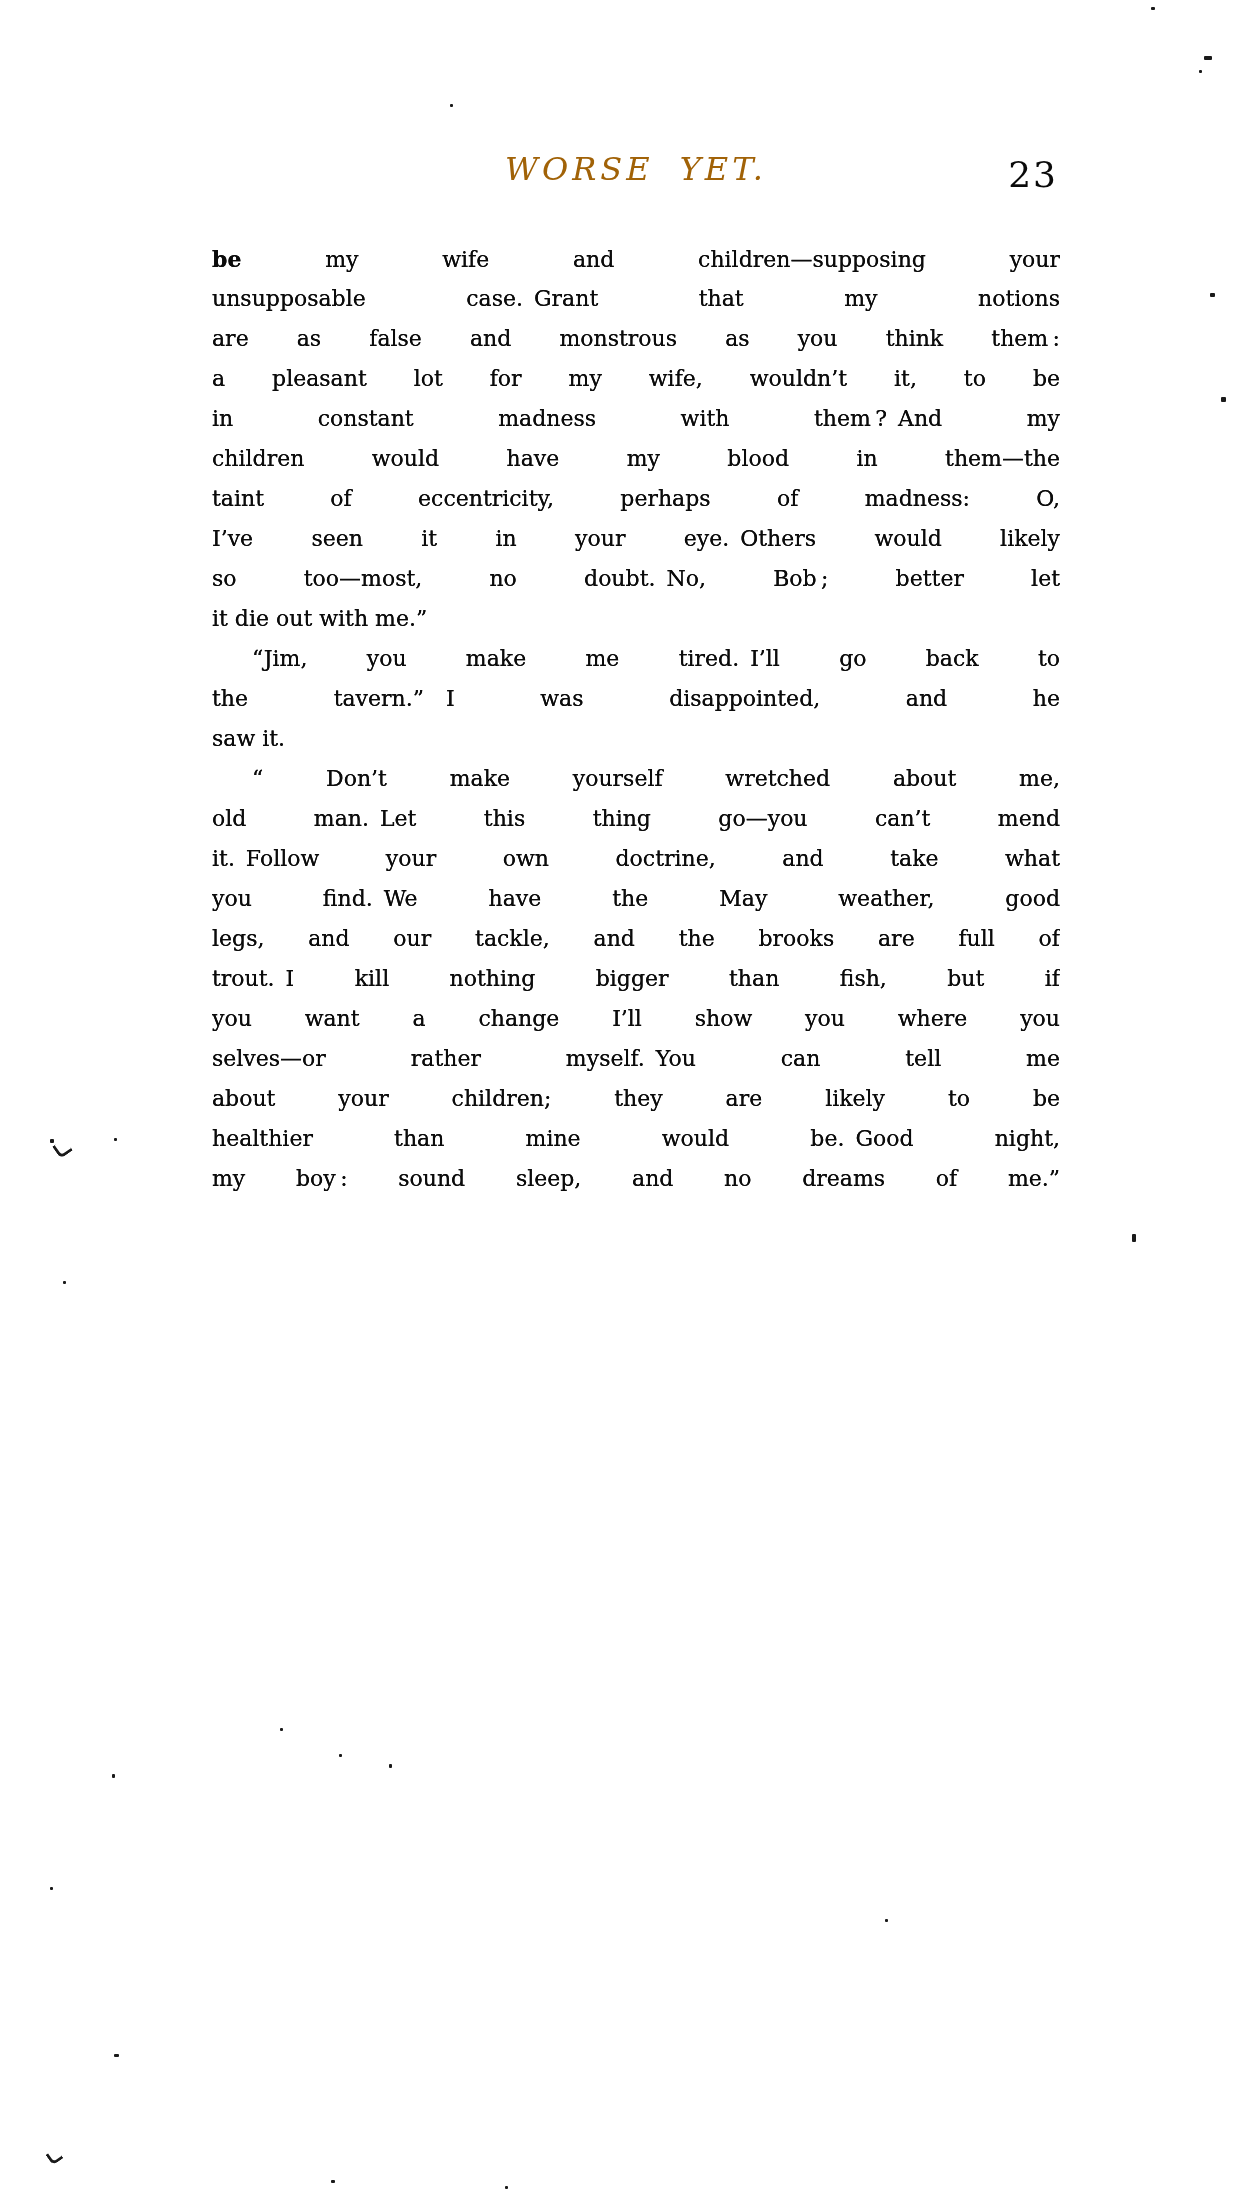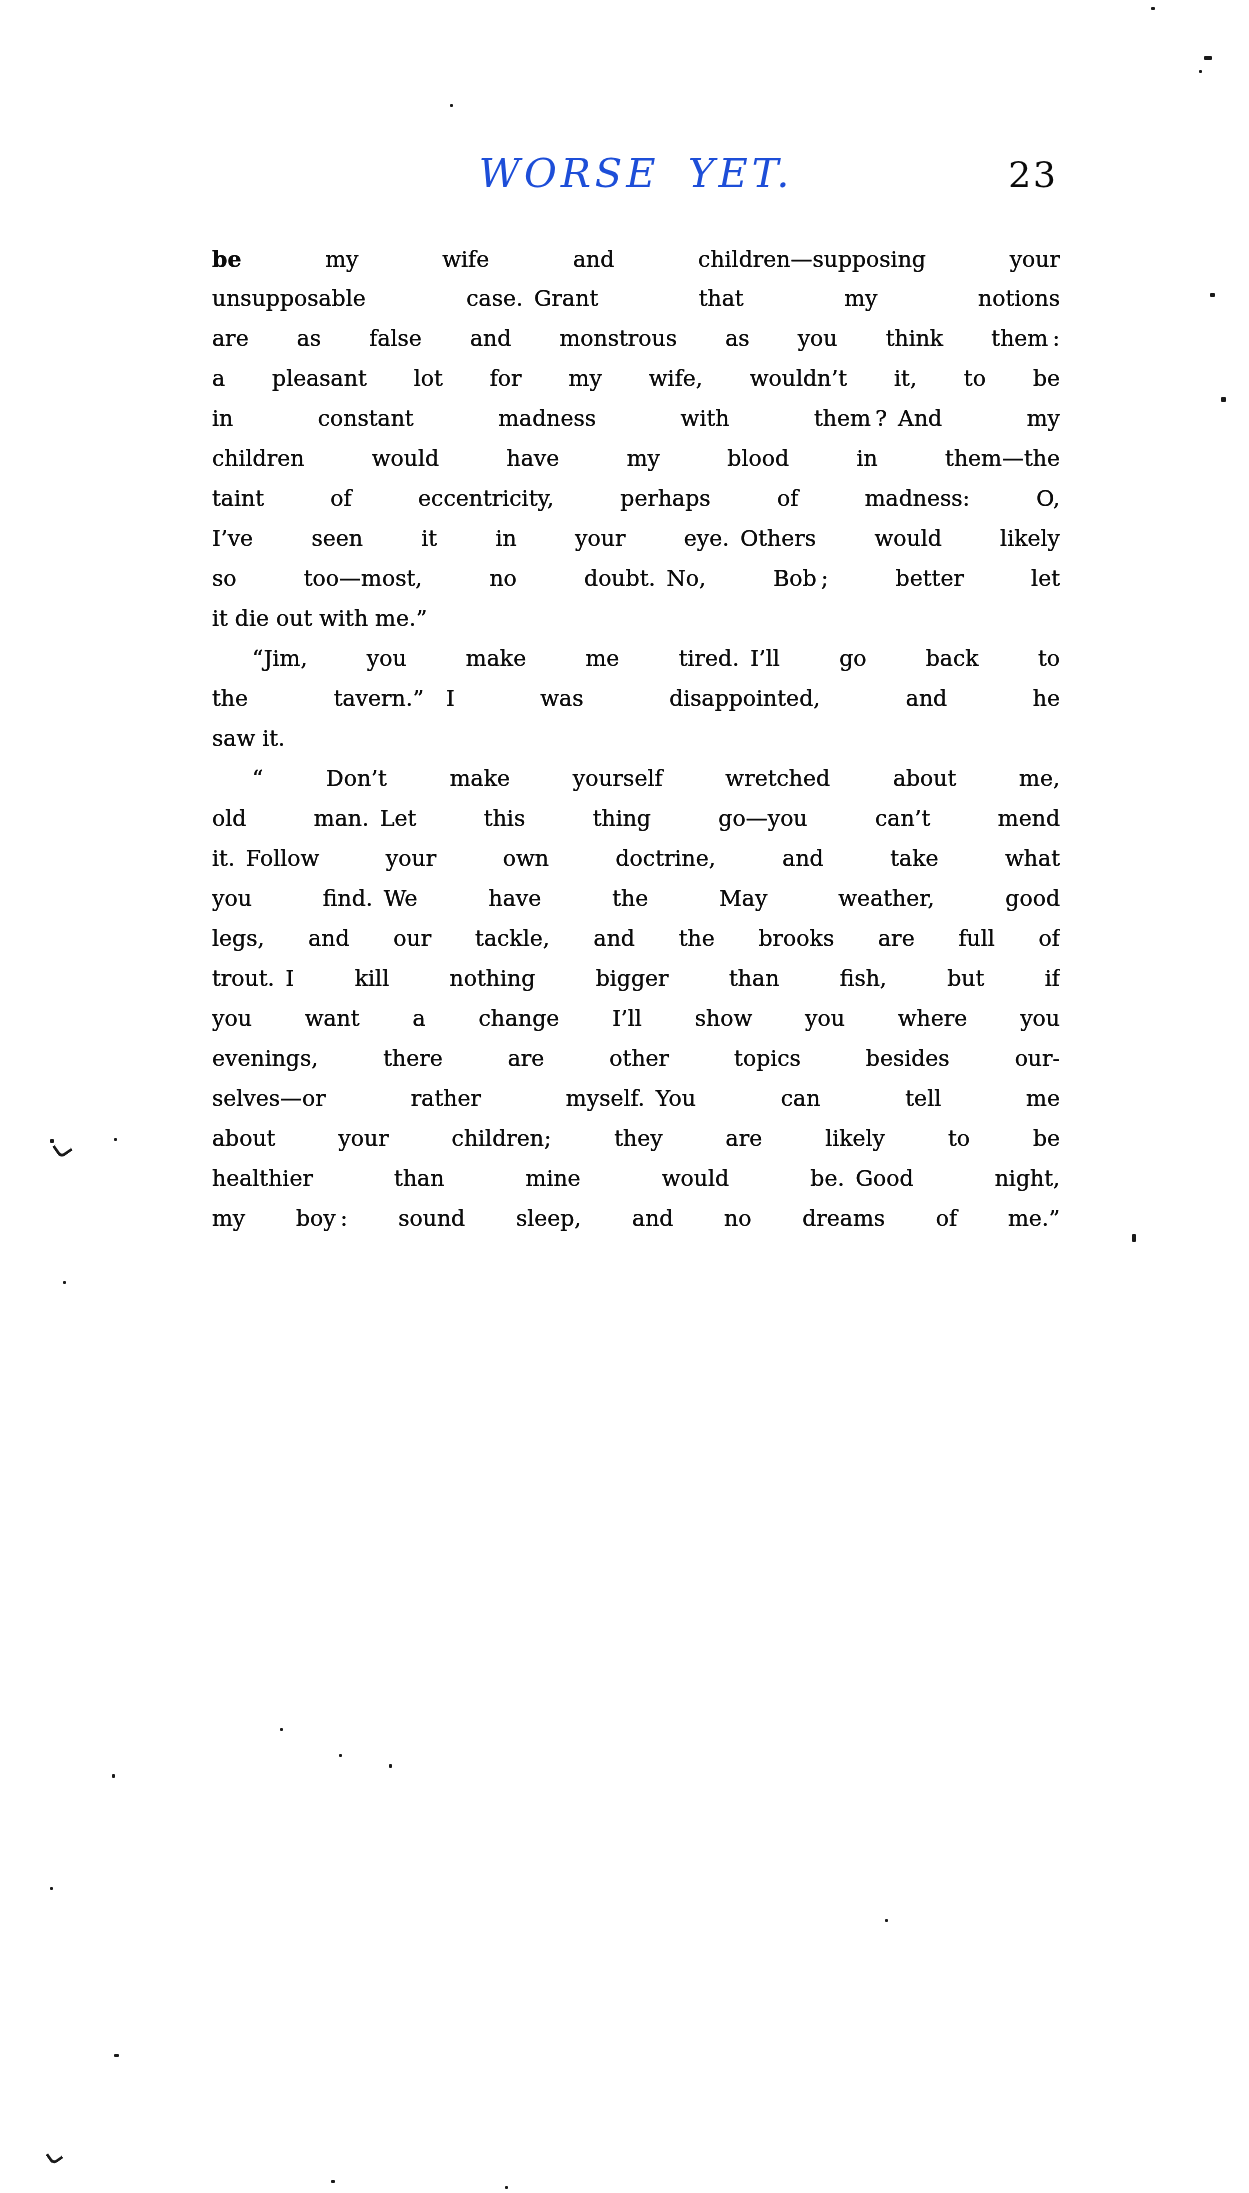--- a/index.html
+++ b/index.html
@@ -15,24 +15,24 @@
   .running-header {
     position: absolute;
     left: 212px;
     top: 150px;
     width: 848px;
     height: 46px;
   }
   .header-title {
     text-align: center;
     font-style: italic;
-    font-size: 40px;
+    font-size: 32px;
     letter-spacing: 4px;
     word-spacing: 12px;
-    color: #1d4ed8;
+    color: #a16207;
   }
   .page-number {
     position: absolute;
     right: 2px;
     top: 4px;
     font-size: 36px;
     letter-spacing: 2px;
     color: #0a0a0a;
   }
   .body-text {
@@ -90,21 +90,20 @@
       <div class="line indent">“Jim, you make me tired. I’ll go back to</div>
       <div class="line">the tavern.”  I was disappointed, and he</div>
       <div class="line last">saw it.</div>
       <div class="line indent">“ Don’t make yourself wretched about me,</div>
       <div class="line">old man. Let this thing go—you can’t mend</div>
       <div class="line">it. Follow your own doctrine, and take what</div>
       <div class="line">you find. We have the May weather, good</div>
       <div class="line">legs, and our tackle, and the brooks are full of</div>
       <div class="line">trout. I kill nothing bigger than fish, but if</div>
       <div class="line">you want a change I’ll show you where you</div>
-      <div class="line">evenings, there are other topics besides our-</div>
       <div class="line">selves—or rather myself. You can tell me</div>
       <div class="line">about your children; they are likely to be</div>
       <div class="line">healthier than mine would be. Good night,</div>
       <div class="line">my boy : sound sleep, and no dreams of me.”</div>
     </div>
 
   <div id="artifacts">
       <div class="speck" style="left: 450px; top: 104px; width: 3px; height: 3px;"></div>
       <div class="speck" style="left: 1151px; top: 7px; width: 4px; height: 3px;"></div>
       <div class="speck" style="left: 1204px; top: 56px; width: 8px; height: 4px;"></div>

